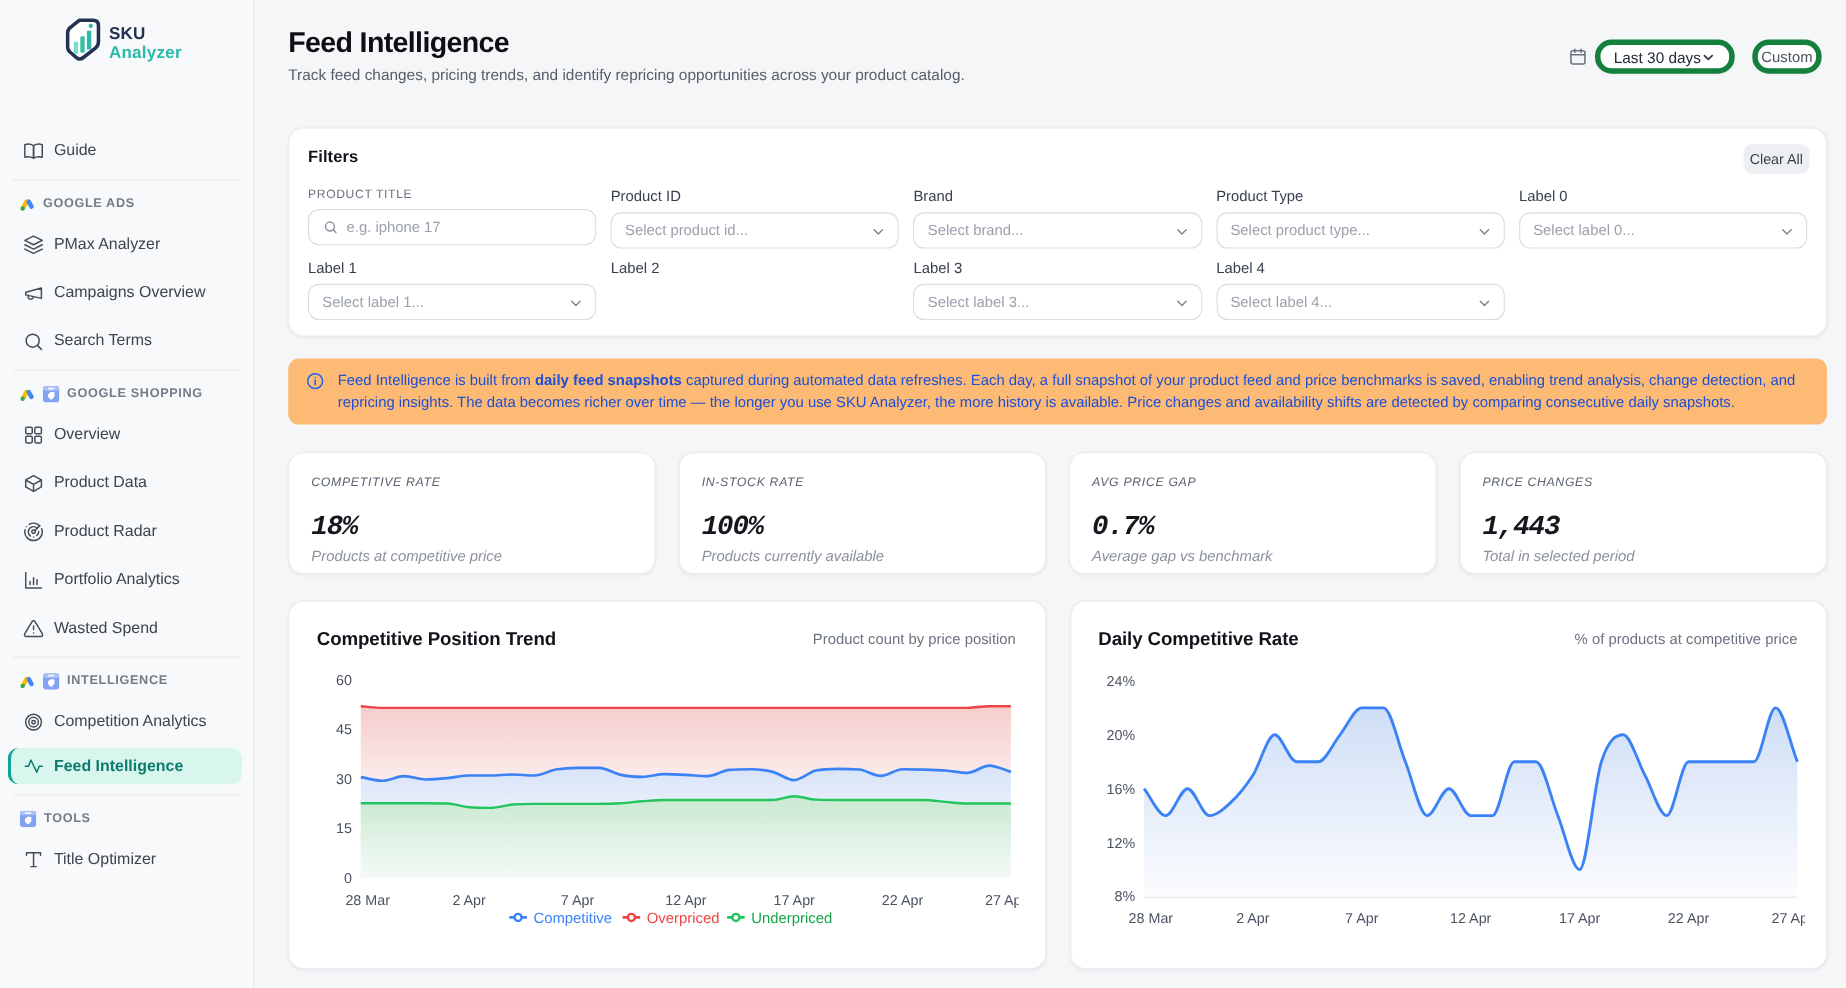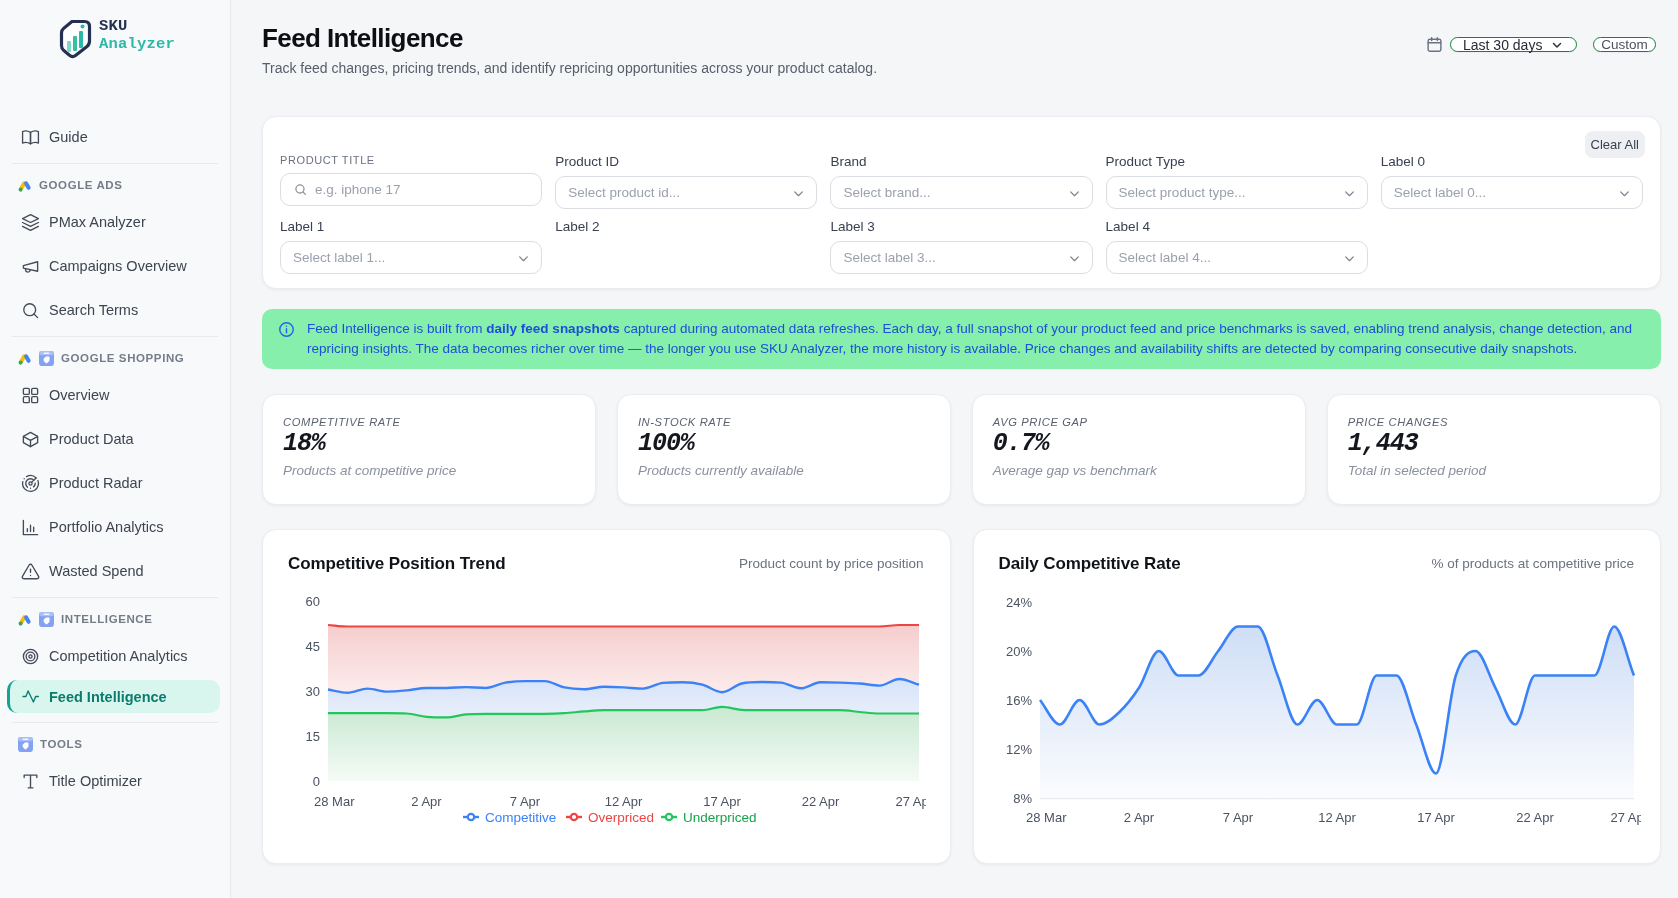--- a/index.html
+++ b/index.html
@@ -1,57 +1,57 @@
 <!DOCTYPE html>
 <html><head>
 <meta charset="utf-8">
 <style>
 * { margin:0; padding:0; box-sizing:border-box; }
 html,body { width:1678px; height:898px; overflow:hidden; }
 body { font-family:"Liberation Sans", sans-serif; background:#f5f6f8; display:flex; }
 
 .sidebar { width:231px; min-width:231px; height:898px; background:#f8f9fa; border-right:1px solid #e5e7eb; padding:0 12px; }
-.logo { display:flex; align-items:flex-start; gap:7px; margin:19px 0 12px 47px; height:37px;font-family:Liberation Mono, monospace; }
+.logo { display:flex; align-items:flex-end; gap:7px; margin:19px 0 12px 47px; height:37px; }
 .logo-txt { line-height:1.0; font-weight:bold; font-size:15.5px; letter-spacing:.2px; }
 .logo-txt .l1 { color:#243153; }
 .logo-txt .l2 { color:#2cb9a8; margin-top:2px; }
 .nav-item { display:flex; align-items:center; gap:9px; height:44px; padding:0 9px; margin:0; border-radius:10px; color:#3d4551; font-size:14.5px; }
 .nav-item svg { flex:none; }
 .nav-item.active { background:#d8f6ee; border-left:3px solid #11a394; height:33px; margin:2px -2px 9px -5px; padding-left:11px; color:#0c7a6d; font-weight:bold; }
 .nav-item.active svg { stroke:#0c7a6d; }
 .nav-sep { border-top:1px solid #e7e9ec; margin:4px 0 0 0; }
 .nav-head { display:flex; align-items:center; gap:7px; padding:0 6px; margin:13px 0 7px 0; height:16px; font-size:11.5px; font-weight:bold; letter-spacing:.6px; color:#747c88; }
 .icn { stroke:#444c59; fill:none; stroke-width:1.7; stroke-linecap:round; stroke-linejoin:round; }
 
 .main { flex:1; height:898px; padding:23px 17px 0 31px; background:#f5f6f8; position:relative; }
 h1 { font-size:26px; letter-spacing:-.6px; color:#0d0f13; font-weight:bold; }
 .sub { font-size:14px; color:#565e6a; margin-top:6px; }
 .topctl { position:absolute; top:36px; right:22px; display:flex; align-items:center; }
-.pill { background:#fff; border:1px solid #15803d; border-radius:15px; height:15px; display:flex; align-items:center; font-size:14px; color:#252c38; box-shadow:0 1px 2px rgba(16,24,40,.04); }
+.pill { background:#fff; border:5px solid #15803d; border-radius:15px; height:31px; display:flex; align-items:center; font-size:14px; color:#252c38; box-shadow:0 1px 2px rgba(16,24,40,.04); }
 .sel { width:127px; padding:0 13px 0 12px; justify-content:space-between; margin:0 16px 0 7px; }
 .custom { width:63px; justify-content:center; color:#4a5261; font-size:13.5px; }
 
 .card { background:#fff; border:1px solid #ecedf0; border-radius:14px; box-shadow:0 1px 3px rgba(16,24,40,.06); }
 .filters { margin-top:40px; padding:17px 17px 14px 17px; position:relative; }
 .filters h2 { font-size:15px; color:#101319; letter-spacing:.1px; }
 .clearall { position:absolute; top:14px; right:15px; background:#edeff2; border-radius:8px; font-size:13px; color:#394150; padding:6px 6px; }
 .fgrid { display:grid; grid-template-columns:repeat(5,1fr); column-gap:13px; row-gap:10px; margin-top:20px; }
 .flabel { font-size:13.5px; color:#394150; margin-bottom:7px; }
 .flabel.up { font-size:11px; letter-spacing:.6px; color:#6a7280; }
 .fld { position:relative; height:33px; border:1px solid #dadde2; border-radius:10px; background:#fff; display:flex; align-items:center; padding:0 12px; font-size:13.5px; color:#9ba1ac; }
 .fld .chev { position:absolute; right:11px; top:10px; }
 .fld .mag { margin-right:8px; margin-left:1px; }
 
-.banner { margin-top:20px; background:#86efac; border-radius:10px; padding:10px 16px; display:flex; gap:12px; }
+.banner { margin-top:20px; background:#fdba74; border-radius:10px; padding:10px 16px; display:flex; gap:12px; }
 .banner .txt { font-size:13.5px; line-height:20px; color:#1d4fd7; }
 
 .stats { display:flex; gap:20.5px; margin-top:25px; }
 .stat { flex:1; height:111px; padding:21px 20px;font-style:italic; }
 .stat .k { font-size:11.2px; letter-spacing:.6px; color:#5a6270; }
-.stat .v { font-family:"Liberation Mono", monospace; font-size:25px; font-weight:bold; color:#14171d; margin-top:1px; letter-spacing:-1px; }
+.stat .v { font-family:"Liberation Mono", monospace; font-size:25px; font-weight:bold; color:#14171d; margin-top:19px; letter-spacing:-1px; }
 .stat .d { font-size:13.5px; color:#8b919c; margin-top:5px; }
 
 .charts { display:flex; gap:22px; margin-top:24px; }
 .chartcard { flex:1; height:335px; position:relative; }
 .ch-head { display:flex; justify-content:space-between; align-items:flex-start; padding:24px 26px 0 25px; }
 .ch-title { font-size:17px; font-weight:bold; color:#101319; letter-spacing:-.1px; }
 .ch-sub { font-size:13.5px; color:#6a7280; padding-top:2px; }
 .ch-svg { position:absolute; left:0; top:0; }
 </style>
 </head>
@@ -171,20 +171,21 @@
         <rect x="3" y="4.5" width="18" height="17" rx="2.5"></rect>
         <path d="M3 9.5 h18 M8 2.5 v4 M16 2.5 v4"></path>
       </svg>
     <div class="pill sel">Last 30 days<svg width="12" height="12" viewBox="0 0 24 24" fill="none" stroke="#2b3342" stroke-width="3" stroke-linecap="round" stroke-linejoin="round">
           <path d="M5 9 l7 7 7-7"></path>
         </svg></div>
     <div class="pill custom">Custom</div>
   </div>
 
   <div class="card filters">
+    <h2>Filters</h2>
     <div class="clearall">Clear All</div>
     <div class="fgrid">
       <div>
           <div class="flabel up">PRODUCT TITLE</div>
         <div class="fld"><svg class="mag" width="13" height="13" viewBox="0 0 24 24" fill="none" stroke="#8d939e" stroke-width="2.4" stroke-linecap="round">
               <circle cx="11" cy="11" r="7.5"></circle>
               <path d="M21 21 L16.4 16.4"></path>
             </svg>e.g. iphone 17</div>
         </div>
       <div>

